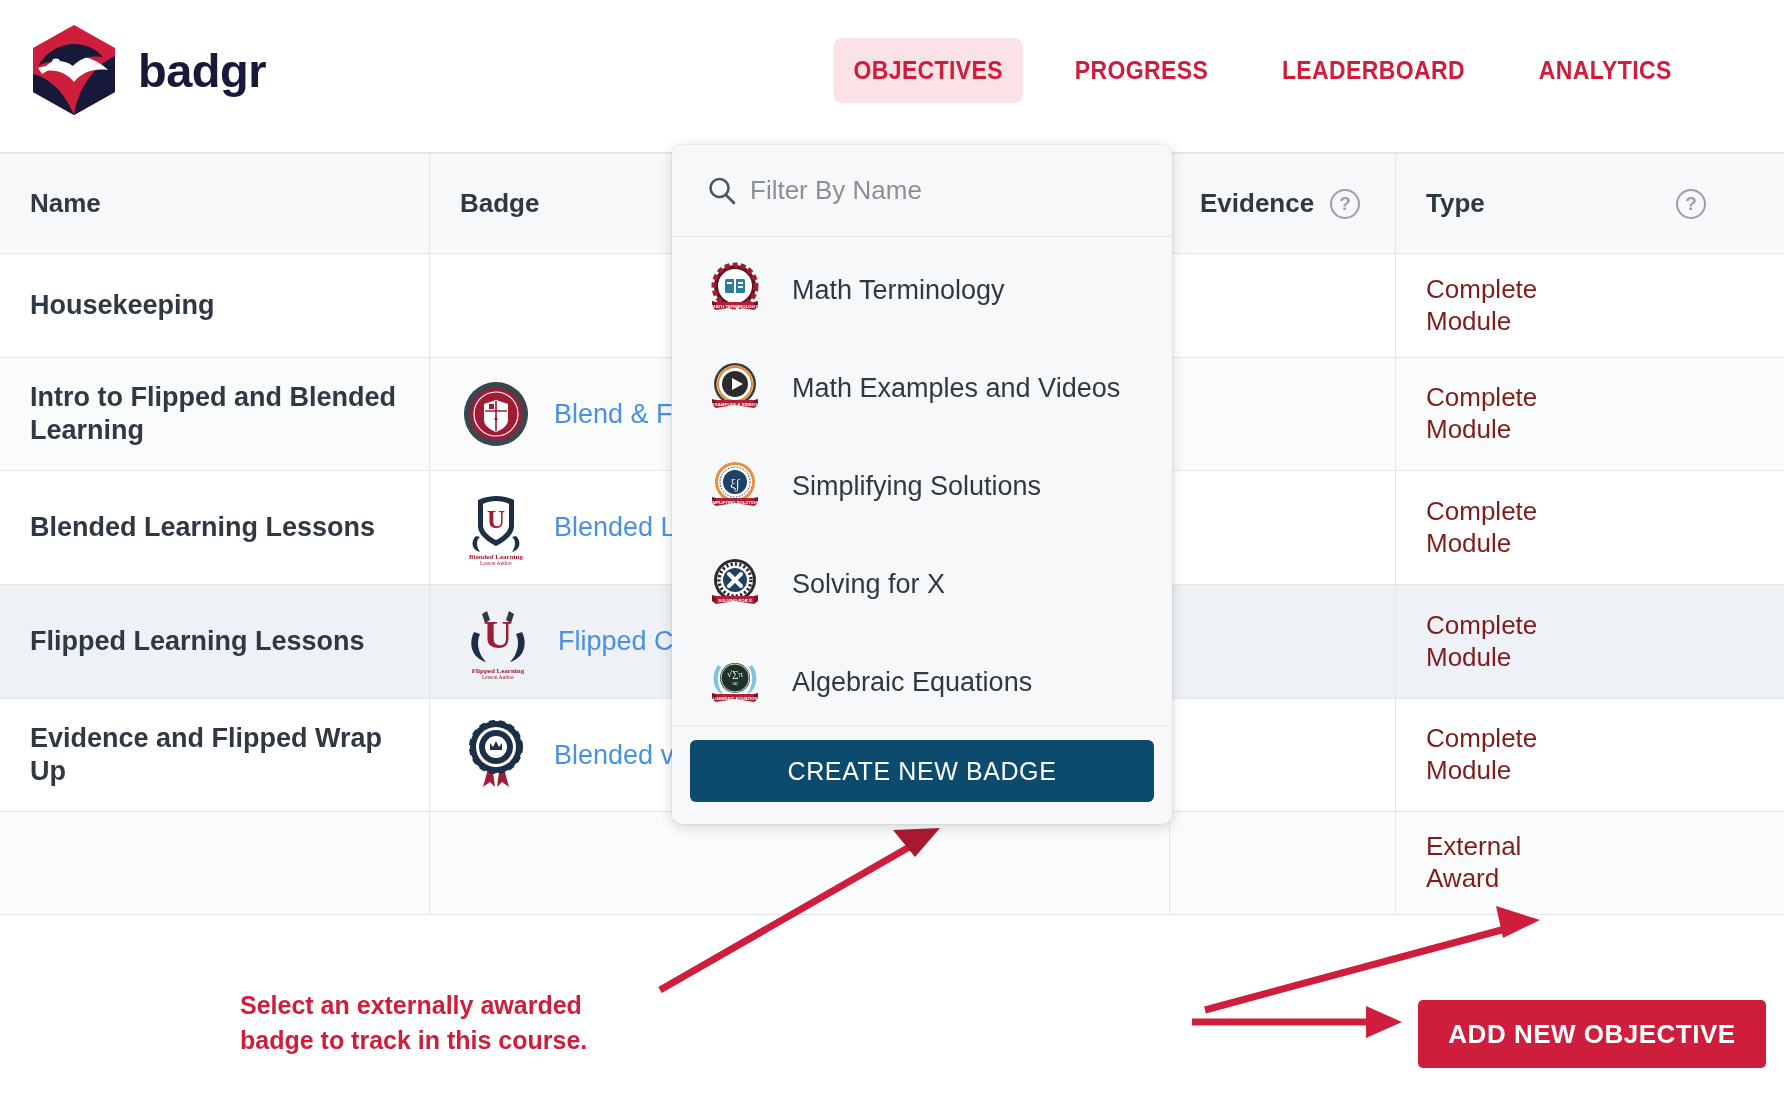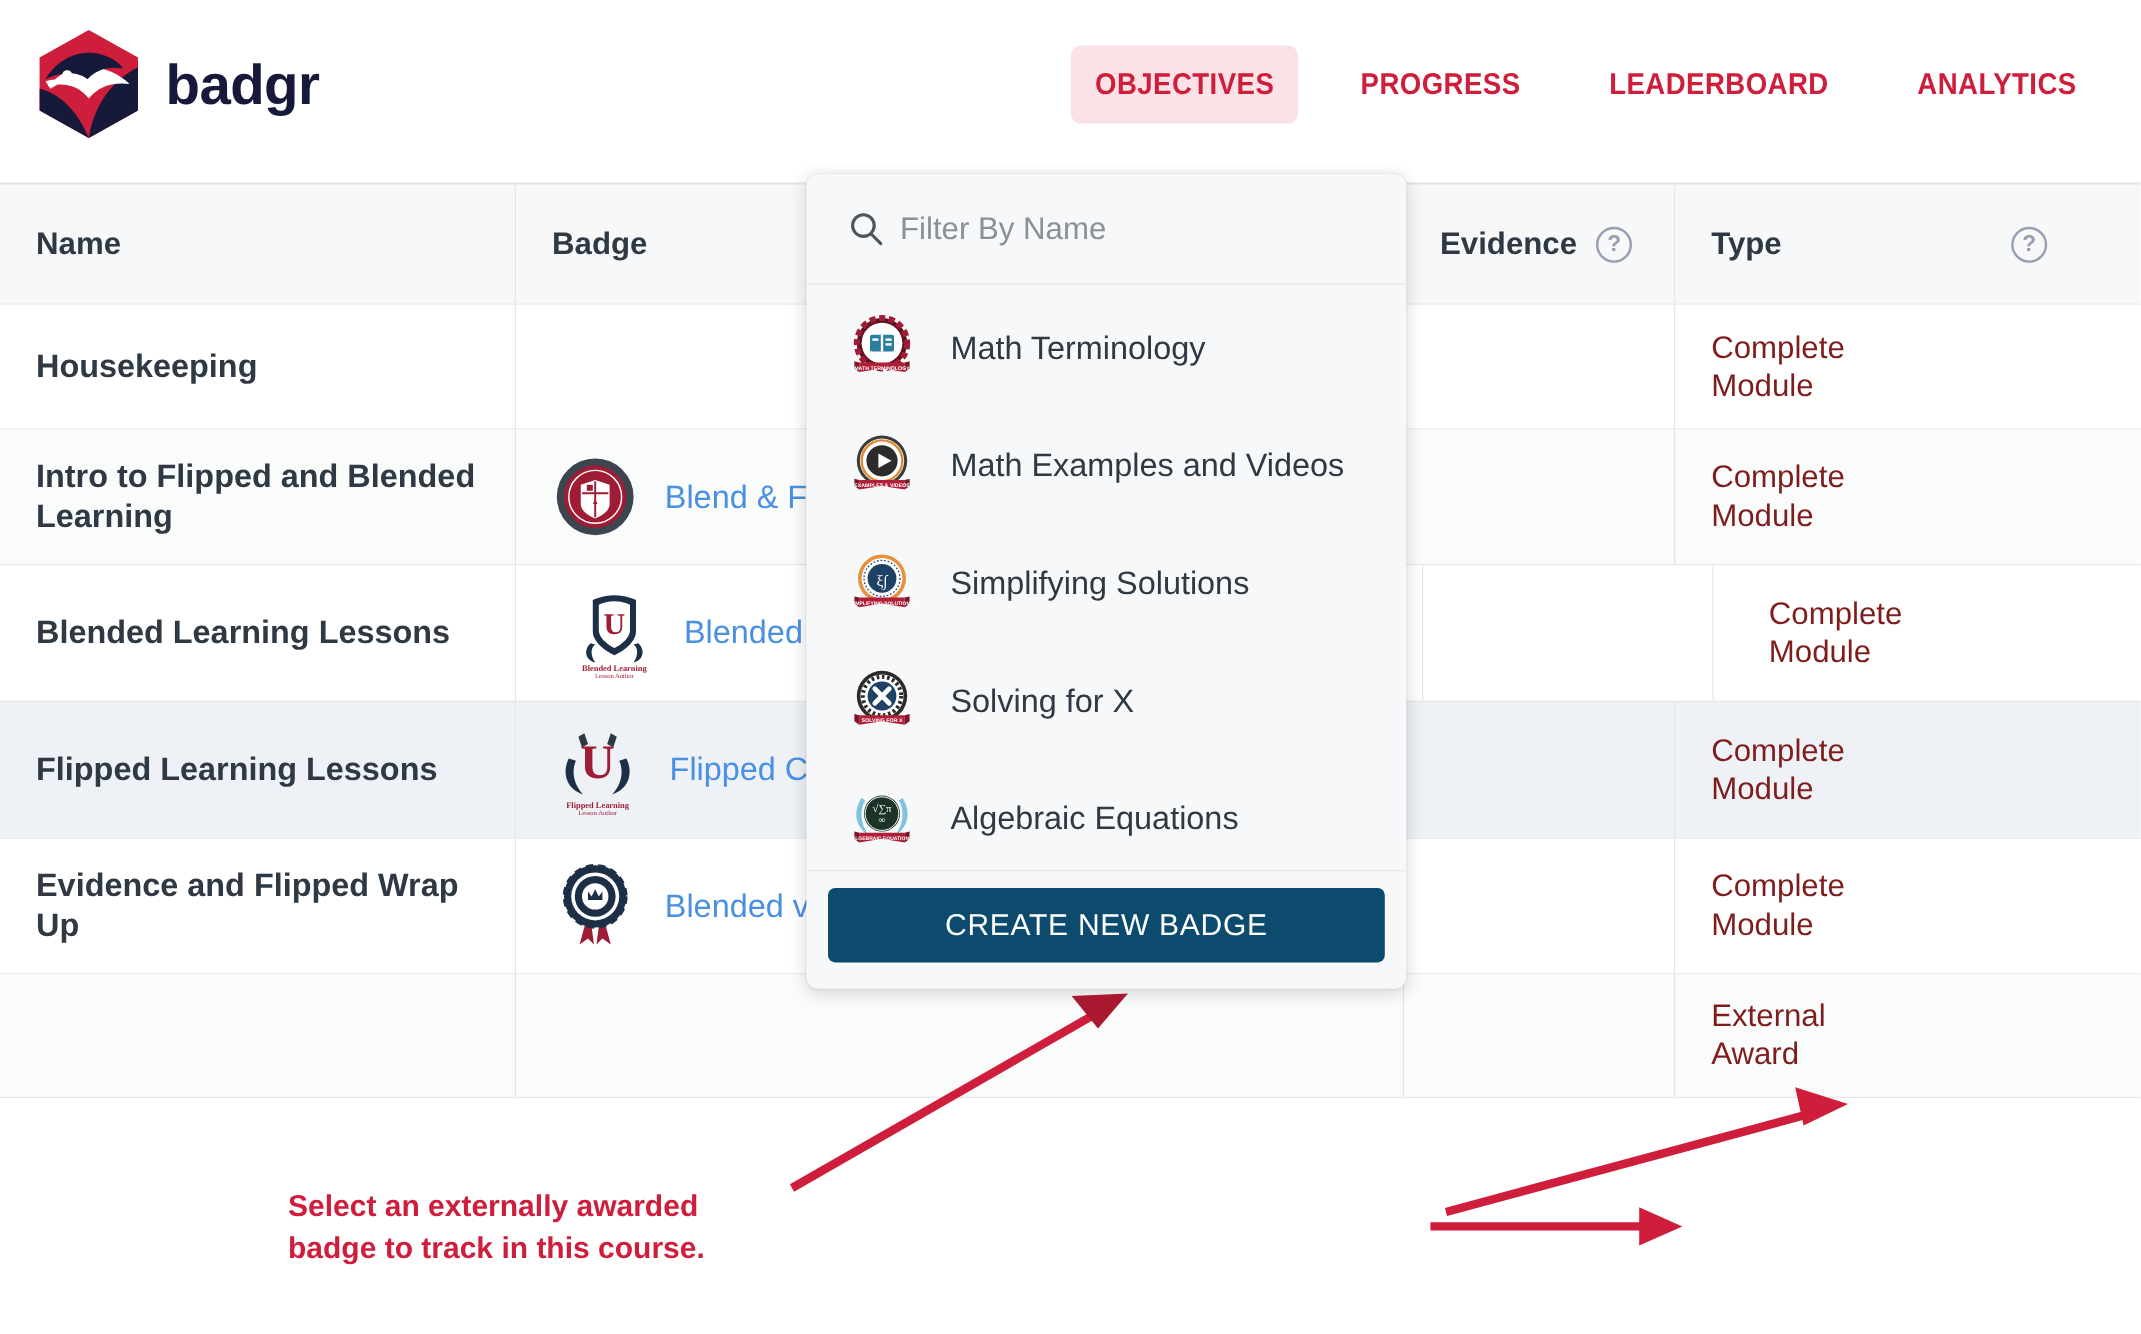--- a/index.html
+++ b/index.html
@@ -19,21 +19,21 @@
   .logo-wrap {
     position: absolute; left: 28px; top: 22px;
     display: flex; align-items: center; gap: 18px;
   }
   .logo-mark { width: 92px; height: 96px; display: block; }
   .logo-text {
     font-size: 47px; font-weight: 700; color: #16193a;
     letter-spacing: -0.5px; line-height: 1;
   }
 
-  .nav { position: absolute; left: 884px; top: 38px; display: flex; align-items: flex-end; gap: 0px; }
+  .nav { position: absolute; left: 825px; top: 38px; display: flex; align-items: flex-end; gap: 0px; }
   .nav-item {
     font-size: 25px; font-weight: 700; color: #cf1d3c;
     letter-spacing: 0.4px;
     padding: 18px 22px; border-radius: 9px;
     white-space: nowrap;
     transform: scaleX(0.92); transform-origin: center;
     cursor: pointer; user-select: none;
   }
   .nav-item.active { background: #fbe2e6; }
   .nav-gap { width: 16px; }
@@ -79,21 +79,21 @@
     font-size: 27px; font-weight: 700; color: #2e3944; line-height: 1.22;
   }
   .badge-cell-inner { display: flex; align-items: center; gap: 22px; }
   .badge-link {
     font-size: 27px; color: #4a90e2; cursor: pointer; white-space: nowrap;
   }
   .type-text { font-size: 26px; color: #7f1d1d; line-height: 1.22; }
 
   .r1 { height: 104px; }
   .r2 { height: 113px; }
-  .r3 { height: 114px; justify-content: space-between; }
+  .r3 { height: 114px; }
   .r4 { height: 114px; }
   .r5 { height: 113px; }
   .r6 { height: 103px; }
 
   
   .dropdown {
     position: absolute; left: 672px; top: 145px;
     width: 500px; height: 679px;
     background: #f7f8f9;
     border-radius: 10px;
@@ -420,20 +420,21 @@
         <span class="dd-label">Algebraic Equations</span>
       </div>
 
     </div>
 
     <div class="dd-footer">
       <div class="create-btn">CREATE NEW BADGE</div>
     </div>
   </div>
 
+  <div class="add-btn">ADD NEW OBJECTIVE</div>
 
   <svg class="annot-svg" viewBox="0 0 1784 1112">
 
     <g>
       <line x1="660" y1="990" x2="925" y2="838" stroke="#cf1d3c" stroke-width="7"></line>
       <polygon points="940,828 893,830 915,857" fill="#a8192f"></polygon>
     </g>
 
     <g>
       <line x1="1205" y1="1010" x2="1520" y2="925" stroke="#cf1d3c" stroke-width="7"></line>

